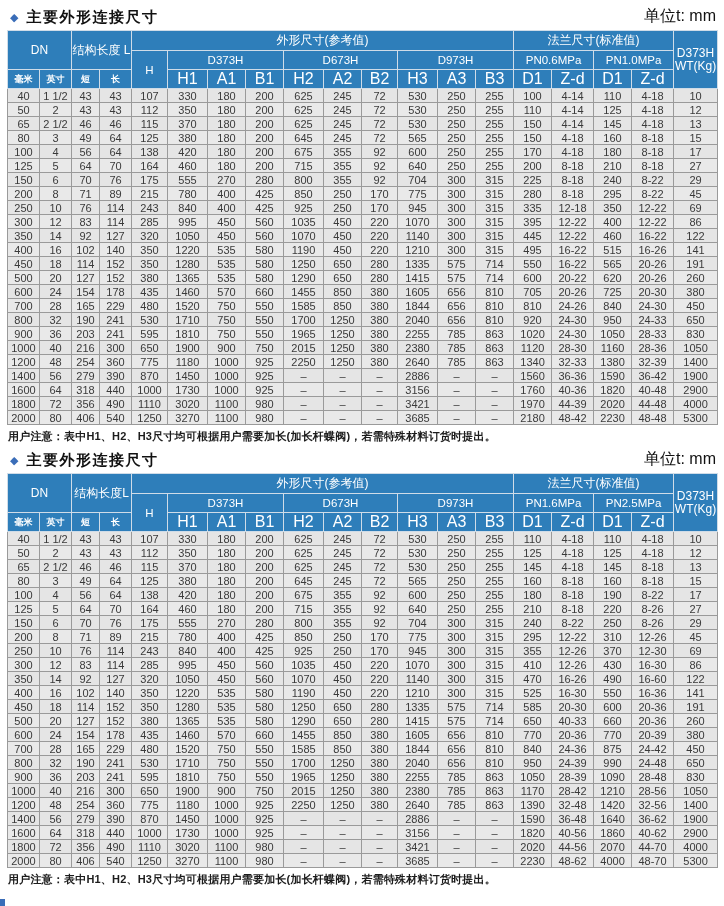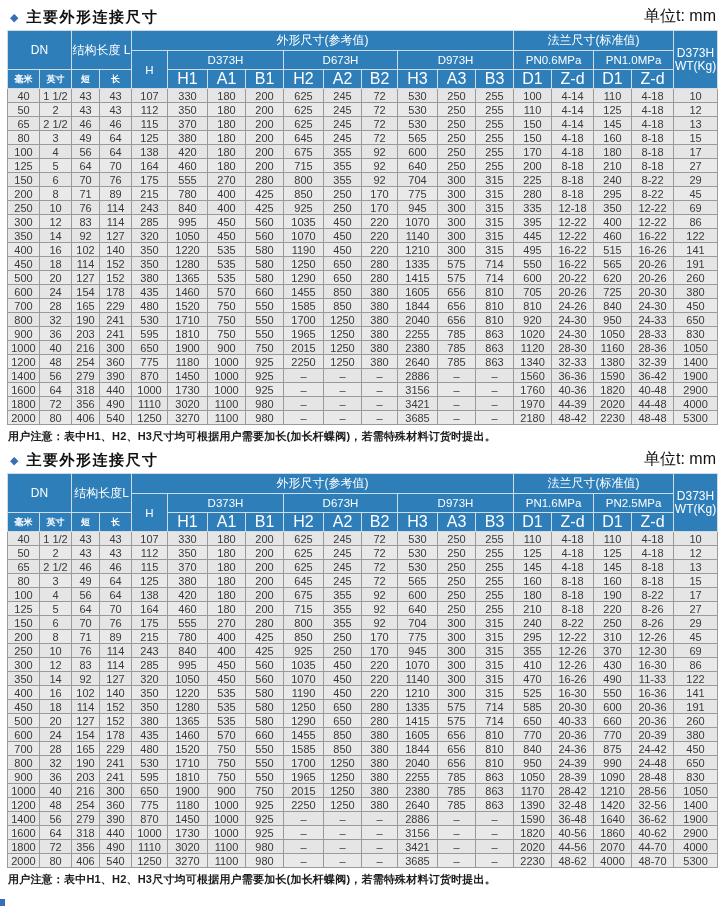--- a/index.html
+++ b/index.html
@@ -904,21 +904,21 @@
             <td>560</td>
             <td>1070</td>
             <td>450</td>
             <td>220</td>
             <td>1140</td>
             <td>300</td>
             <td>315</td>
             <td>470</td>
             <td>16-26</td>
             <td>490</td>
-            <td>11-33</td>
+            <td>16-60</td>
             <td>122</td>
           </tr>
           <tr>
             <td>400</td>
             <td>16</td>
             <td>102</td>
             <td>140</td>
             <td>350</td>
             <td>1220</td>
             <td>535</td>

